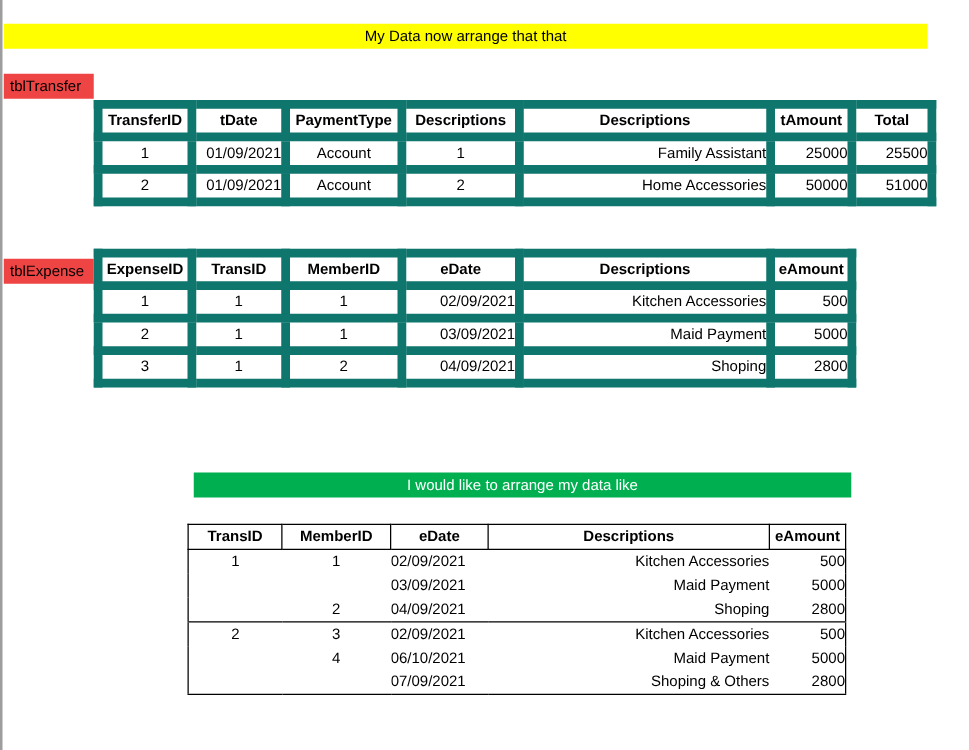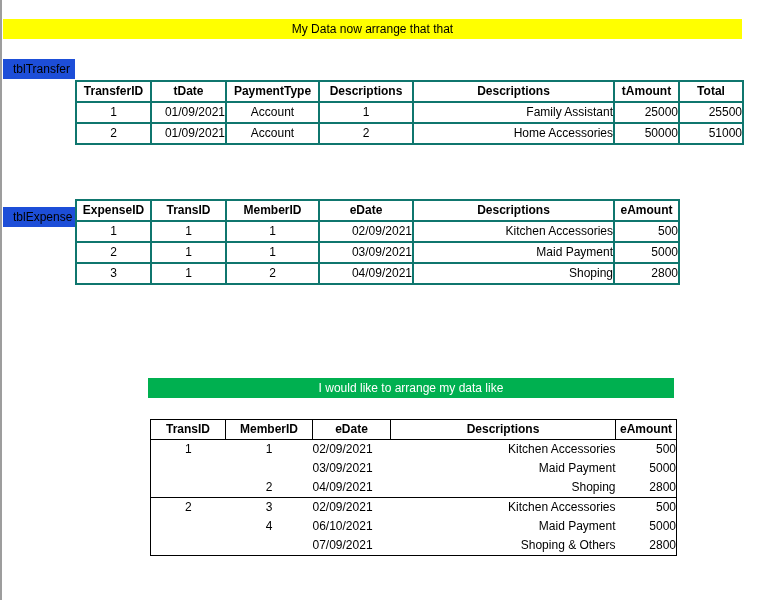--- a/index.html
+++ b/index.html
@@ -1,26 +1,26 @@
 <!DOCTYPE html>
 <html><head>
 <meta charset="utf-8">
 <style>
   html,body{margin:0;padding:0;background:#ffffff;}
   body{width:775px;height:600px;font-family:"Liberation Sans", sans-serif;color:#000;}
   .sheet{position:relative;width:775px;height:600px;background:#ffffff;overflow:hidden;}
   .left-edge{position:absolute;left:0;top:0;width:2px;height:600px;background:#9d9d9d;}
   .banner{position:absolute;height:20px;line-height:20px;text-align:center;font-size:12px;}
   .banner-yellow{left:3px;top:19px;width:739px;background:#FFFF00;color:#000;}
-  .banner-green{left:148px;top:378px;width:526px;background:#00B050;color:#ffffff;}
+  .banner-green{left:155px;top:378px;width:526px;background:#00B050;color:#ffffff;}
   .cell-label{position:absolute;left:3px;width:72px;height:20px;line-height:20px;
-    background:#1d4ed8;font-size:12px;padding-left:10px;box-sizing:border-box;white-space:nowrap;}
+    background:#ef4444;font-size:12px;padding-left:5px;box-sizing:border-box;white-space:nowrap;}
   table.grid{position:absolute;border-collapse:collapse;table-layout:fixed;font-size:12px;}
   table.grid td{height:19px;padding:0;overflow:hidden;white-space:nowrap;line-height:19px;}
-  table.bordered td{border:2px solid #0f766e;}
+  table.bordered td{border:7px solid #0f766e;}
   tr.hdr td{font-weight:bold;text-align:center;}
   td.c{text-align:center;}
   td.r{text-align:right;padding-right:3px;}
   td.l{text-align:right;padding-left:4px;}
   td.dl{text-align:left;padding-left:6px;}
   
   table.free{border:1px solid #000;}
   table.free td{border:none;}
   table.free tr.hdr td{border:1px solid #000;}
   table.free tr.gend td{border-bottom:1px solid #000;}

